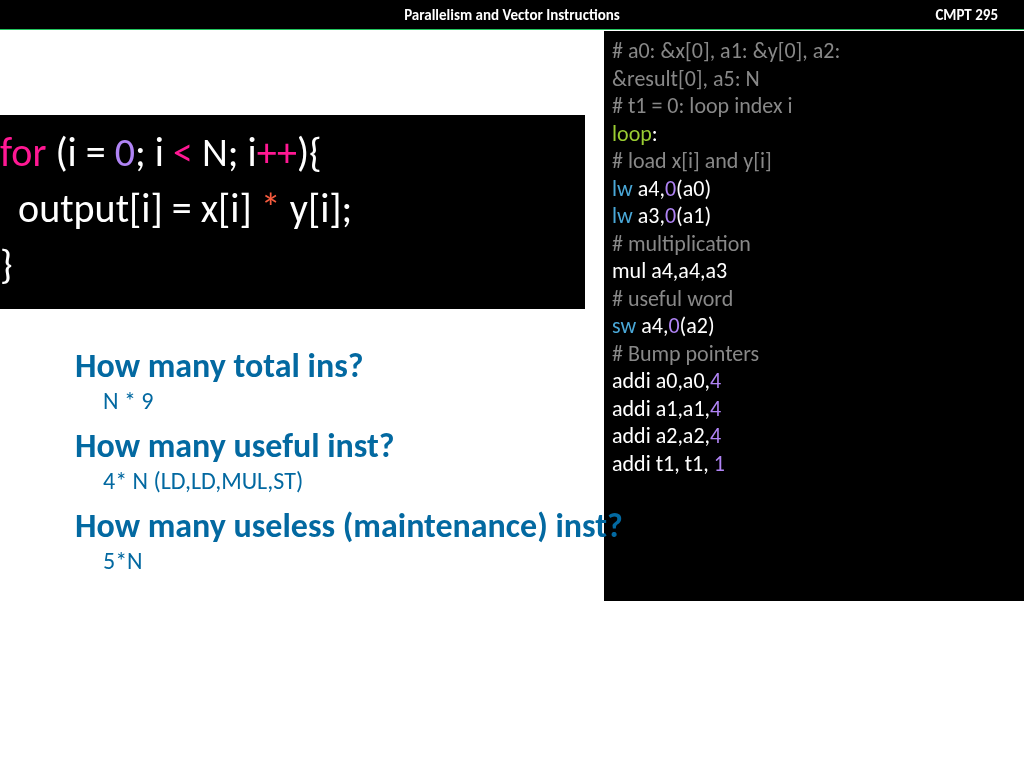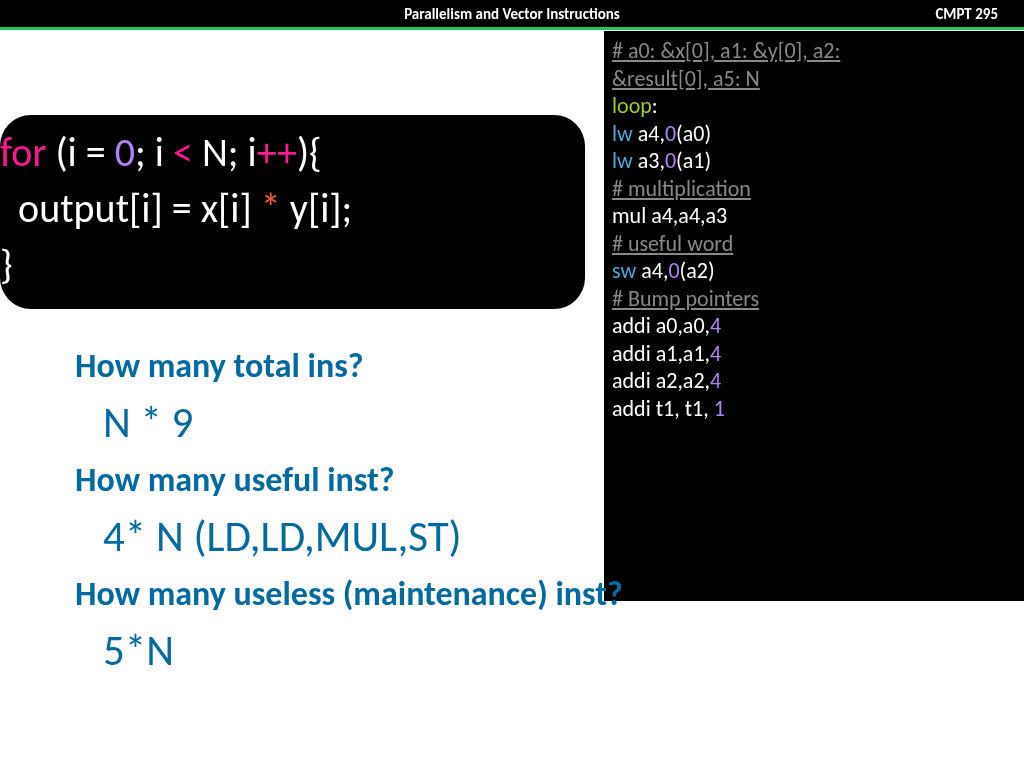--- a/index.html
+++ b/index.html
@@ -14,37 +14,36 @@
   .header {
     width: 100%;
     height: 30px;
     background: #000;
     color: #fff;
     display: flex;
     align-items: center;
     font-weight: bold;
     font-size: 15px;
     position: relative;
-    border-bottom: 3px solid #22c55e;
+    border-bottom: 1px solid #22c55e;
   }
   .header-title { position: absolute; left: 50%; transform: translateX(-50%); }
   .header-course { position: absolute; right: 26px; }
 
   .c-code {
     position: absolute;
     left: 0;
     top: 115px;
     width: 585px;
     background: #000;
     color: #fff;
     font-family: Calibri, Arial, sans-serif;
     font-size: 40px;
     padding: 10px 0 16px 0;
     line-height: 1.4;
-    border-radius: 31px;
   }
   .c-code .ln { white-space: pre; }
   .kw-for { color: #ff1893; }
   .paren { color: #fff; }
   .num0 { color: #b084f5; }
   .lt { color: #ff1893; }
   .pp { color: #ff1893; }
   .star { color: #f65b3e; }
 
   .asm {
@@ -53,56 +52,58 @@
     top: 31px;
     width: 420px;
     height: 570px;
     background: #000;
     color: #fff;
     font-family: Calibri, Arial, sans-serif;
     font-size: 22px;
     line-height: 1.25;
     padding: 6px 8px;
   }
-  .asm .comment { color: #888; text-decoration: underline; }
+  .asm .comment { color: #888; }
   .asm .label { color: #9acd32; }
   .asm .op-lw, .asm .op-sw, .asm .op-bne { color: #4aa8d8; text-align: right; }
   .asm .op-mul, .asm .op-addi { color: #ffffff; }
   .asm .reg { color: #fff; }
   .asm .imm { color: #b084f5; }
   .asm .ln { white-space: pre; }
 
   .questions {
     position: absolute;
     left: 75px;
     top: 335px;
     width: 920px;
     color: #0369a1;
   }
   .q { font-size: 34px; font-weight: bold; margin-top: 10px; }
-  .a { font-size: 43px; font-weight: normal; margin-left: 28px; margin-top: 10px; }
+  .a { font-size: 24px; font-weight: normal; margin-left: 28px; margin-top: 0; }
 </style>
 </head>
 <body>
 
 <div class="header">
   <span class="header-title">Parallelism and Vector Instructions</span>
   <span class="header-course">CMPT 295</span>
 </div>
 
 <div class="c-code">
   <div class="ln"><span class="kw-for">for</span><span class="paren"> (i = </span><span class="num0">0</span><span class="paren">; i </span><span class="lt">&lt;</span><span class="paren"> N; i</span><span class="pp">++</span><span class="paren">){</span></div>
   <div class="ln"><span>  output[i] = x[i] </span><span class="star">*</span><span> y[i];</span></div>
   <div class="ln">}</div>
 </div>
 
 <div class="asm">
   <div class="ln comment"># a0: &amp;x[0], a1: &amp;y[0], a2:</div>
   <div class="ln comment">&amp;result[0], a5: N</div>
+  <div class="ln comment"># t1 = 0: loop index i</div>
   <div class="ln"><span class="label">loop</span><span class="reg">:</span></div>
+  <div class="ln comment"># load x[i] and y[i]</div>
   <div class="ln"><span class="op-lw">lw</span><span class="reg"> a4,</span><span class="imm">0</span><span class="reg">(a0)</span></div>
   <div class="ln"><span class="op-lw">lw</span><span class="reg"> a3,</span><span class="imm">0</span><span class="reg">(a1)</span></div>
   <div class="ln comment"># multiplication</div>
   <div class="ln"><span class="op-mul">mul</span><span class="reg"> a4,a4,a3</span></div>
   <div class="ln comment"># useful word</div>
   <div class="ln"><span class="op-sw">sw</span><span class="reg"> a4,</span><span class="imm">0</span><span class="reg">(a2)</span></div>
   <div class="ln comment"># Bump pointers</div>
   <div class="ln"><span class="op-addi">addi</span><span class="reg"> a0,a0,</span><span class="imm">4</span></div>
   <div class="ln"><span class="op-addi">addi</span><span class="reg"> a1,a1,</span><span class="imm">4</span></div>
   <div class="ln"><span class="op-addi">addi</span><span class="reg"> a2,a2,</span><span class="imm">4</span></div>

